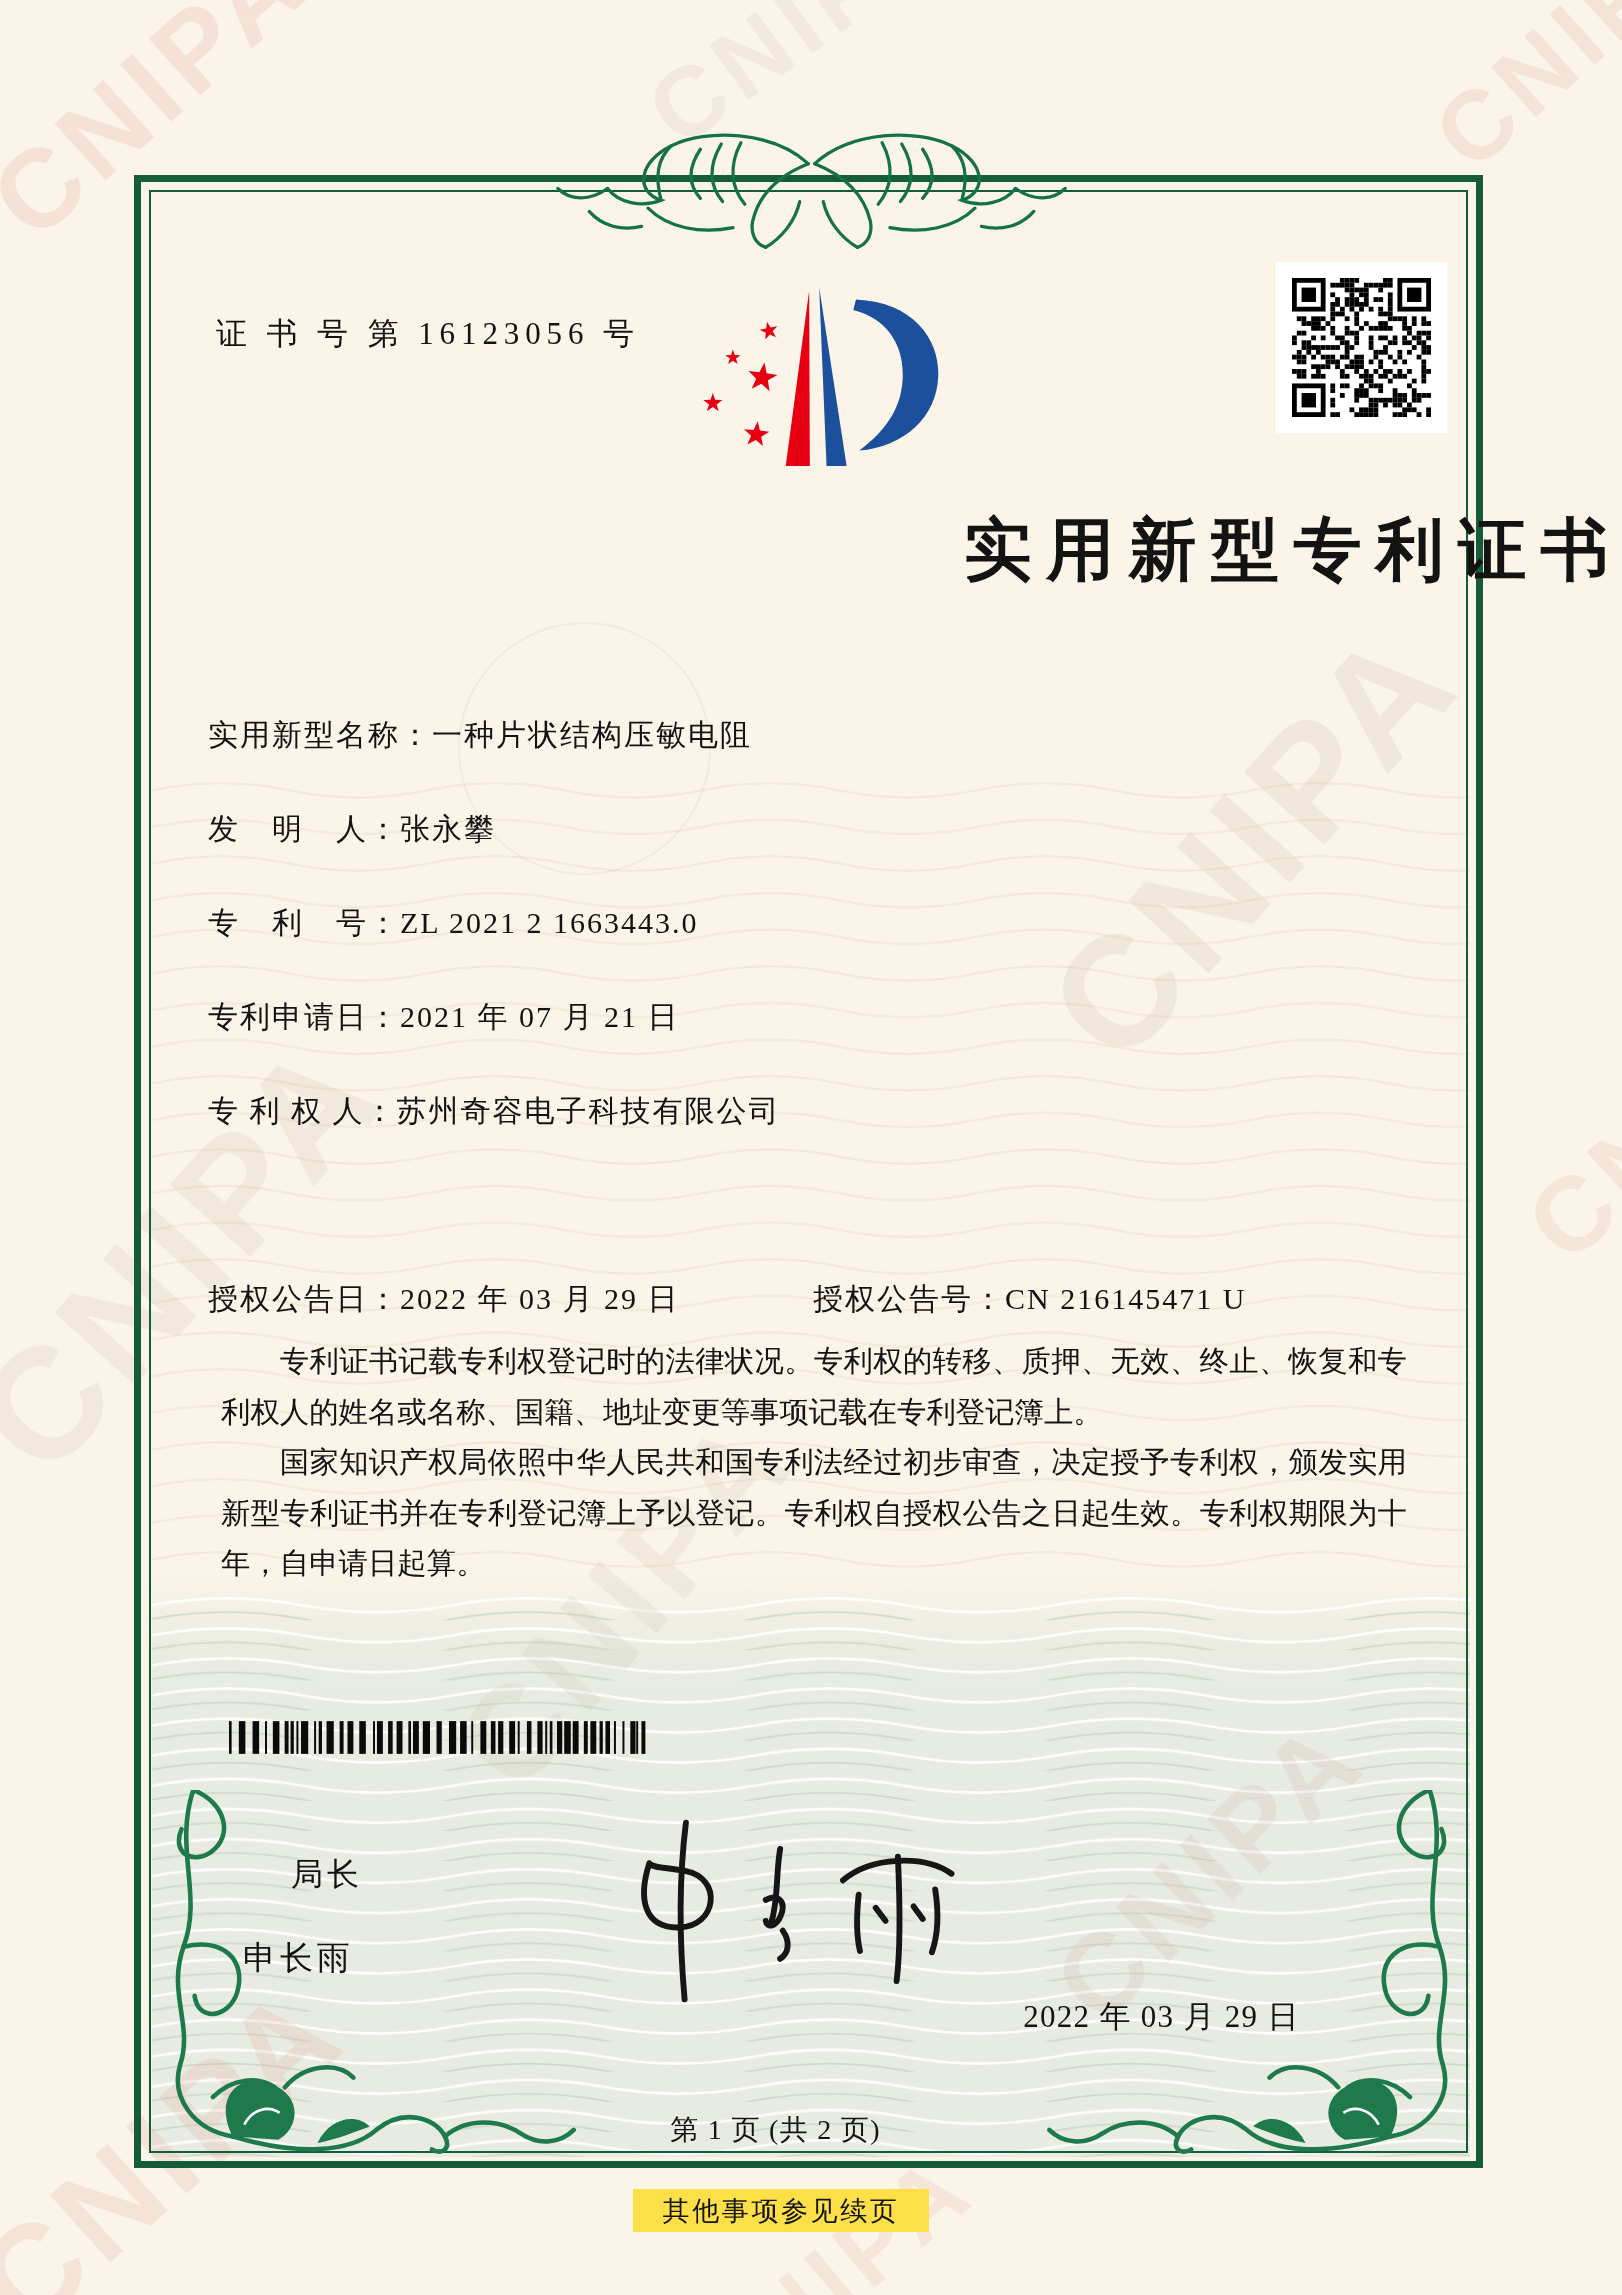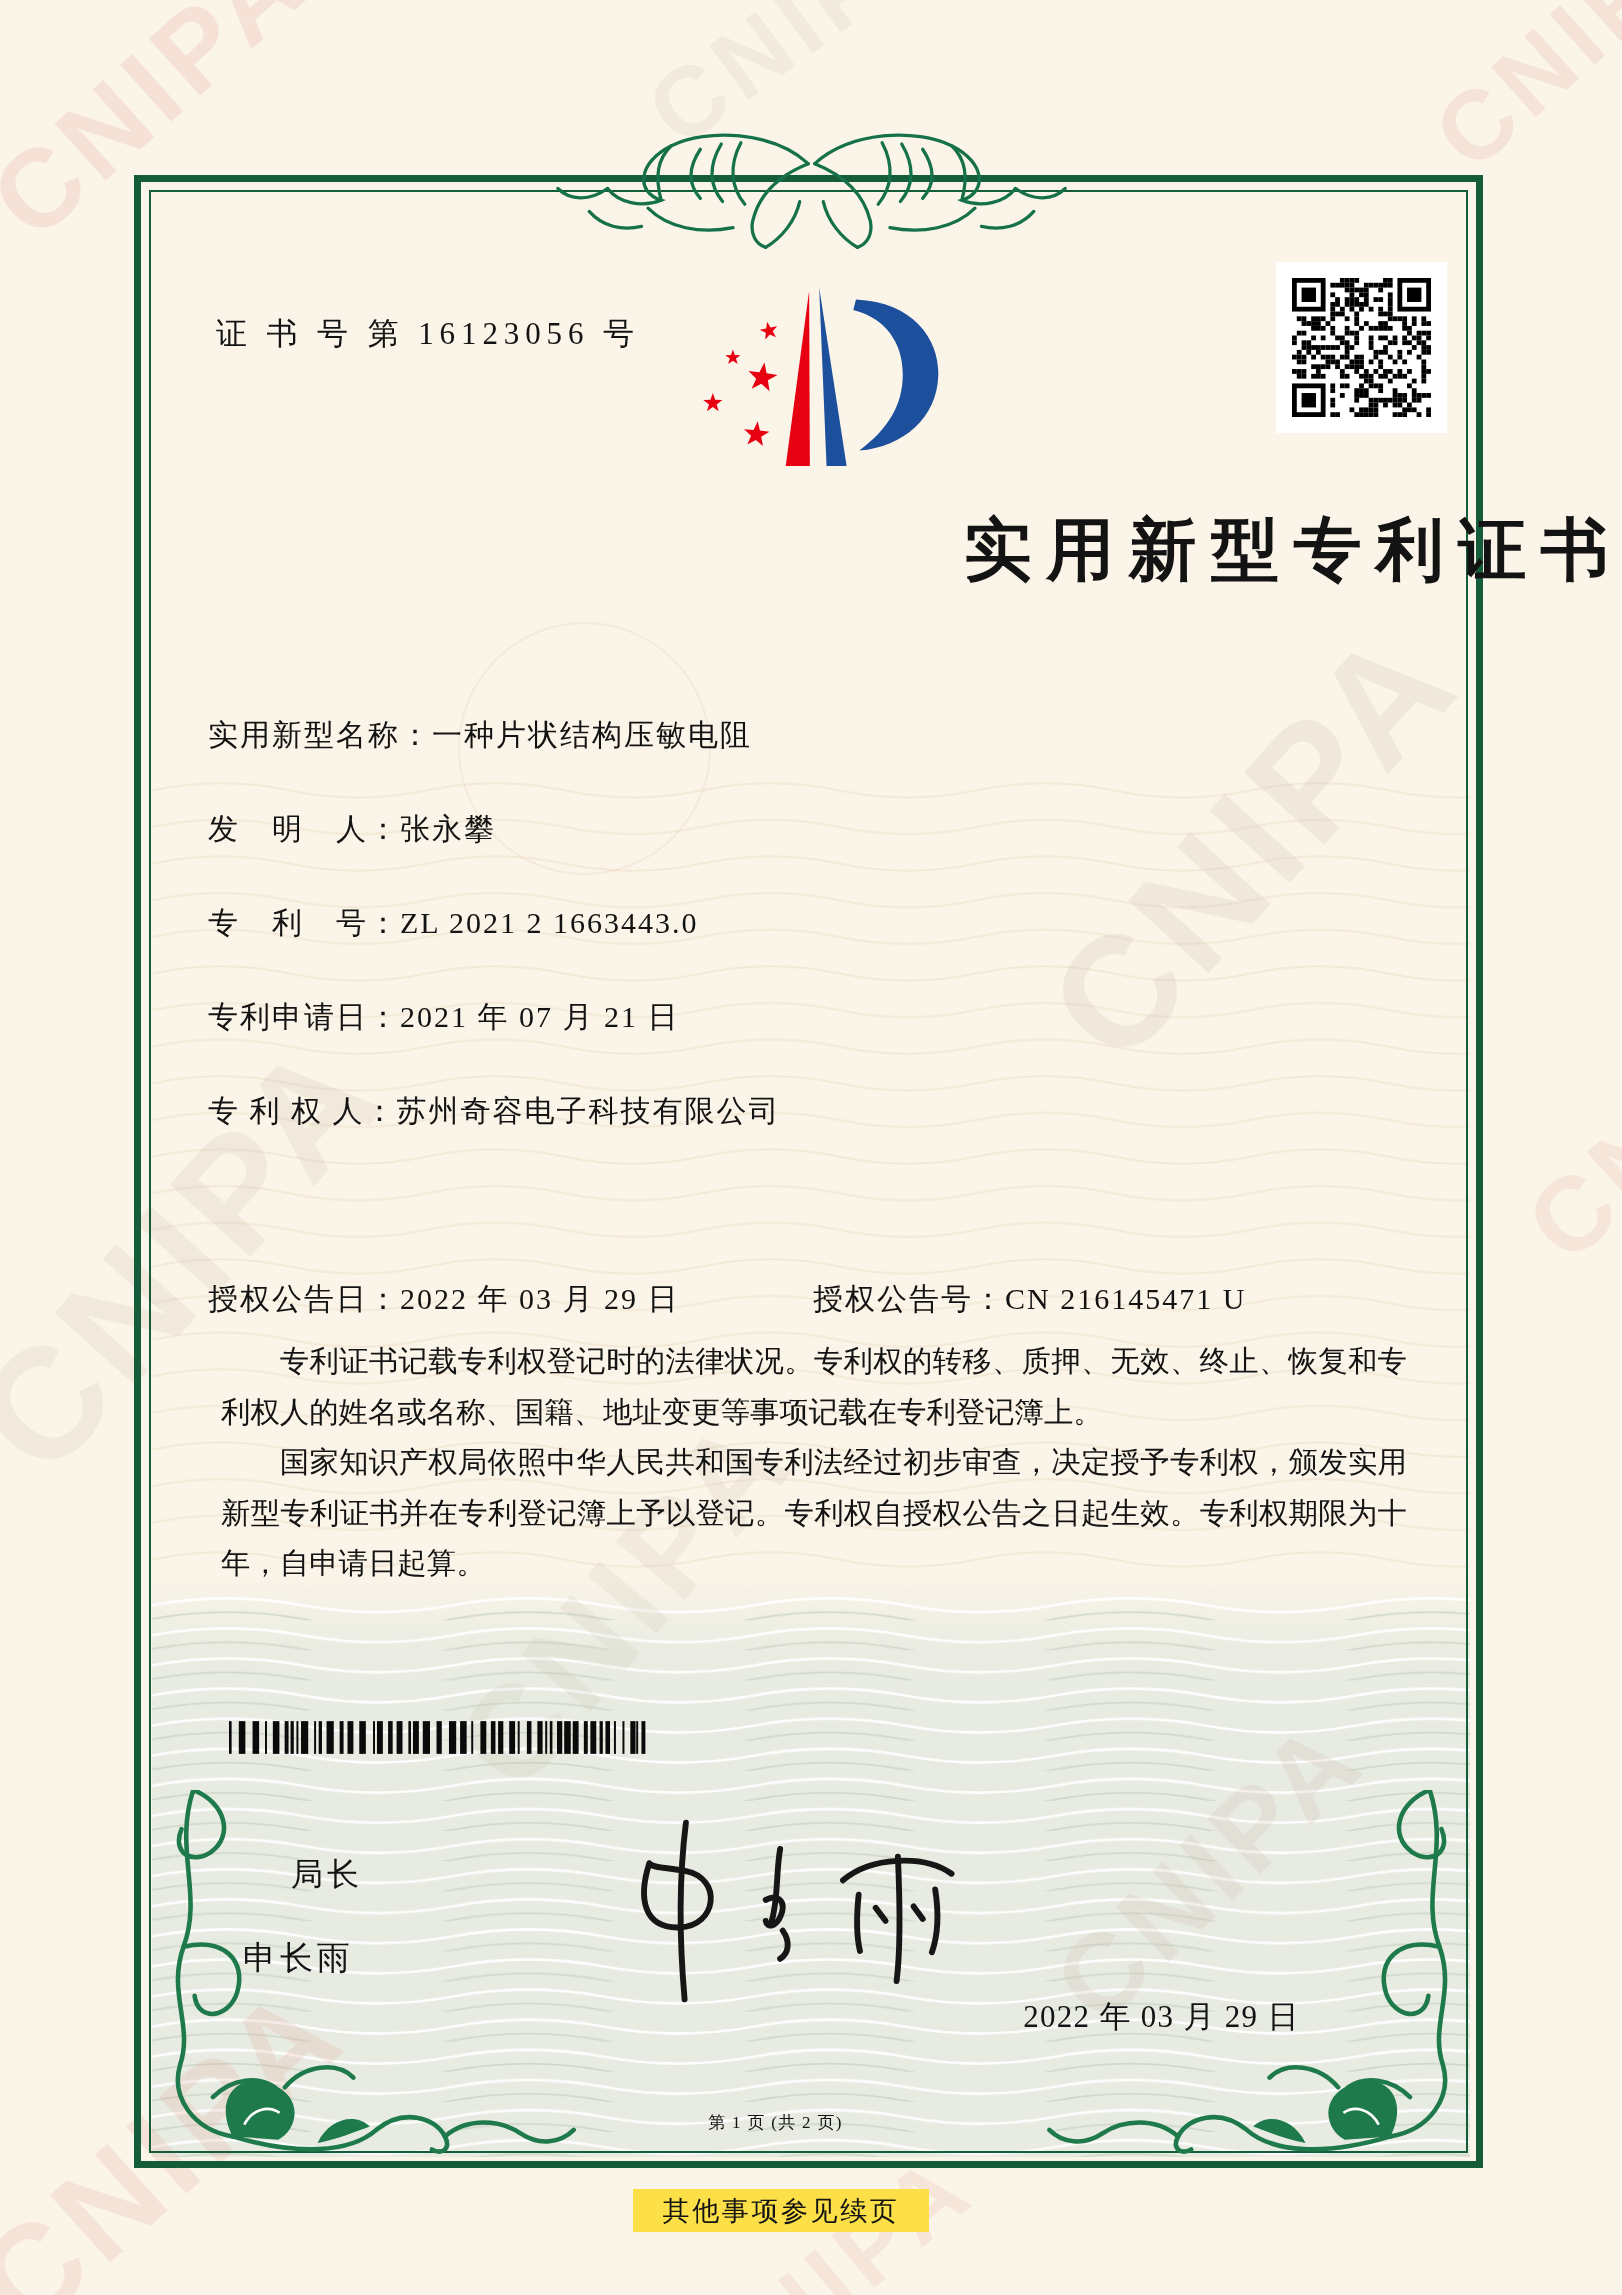--- a/index.html
+++ b/index.html
@@ -42,21 +42,21 @@
     line-height:1.72;text-align:justify;}
   .body-text p{margin:0;text-indent:2em;}
   
   .barcode{position:absolute;left:229px;top:1721px;}
   .signer-title{position:absolute;left:243px;top:1853px;font-size:32px;letter-spacing:3.9px;margin-left:48px;}
   .signer-name{position:absolute;left:243px;top:1936px;font-size:33px;letter-spacing:3.9px;}
   .signature{position:absolute;left:576px;top:1803px;}
   .issue-date{position:absolute;left:1011px;top:1996px;width:301px;text-align:center;
     font-size:31px;letter-spacing:1.3px;}
   .page-footer{position:absolute;left:612px;top:2111px;width:327px;text-align:center;
-    font-size:17px;letter-spacing:1.3px;}
+    font-size:28px;letter-spacing:1.3px;}
   .cont-band{position:absolute;left:633px;top:2189px;width:296px;height:43px;background:#fde047;
     display:flex;align-items:center;justify-content:center;font-size:27px;letter-spacing:2.6px;}
 </style>
 </head>
 <body>
 
 <div class="page">
 
   <svg class="waves-top" viewBox="0 0 2014 1240" width="1318" height="811">
     <defs>

